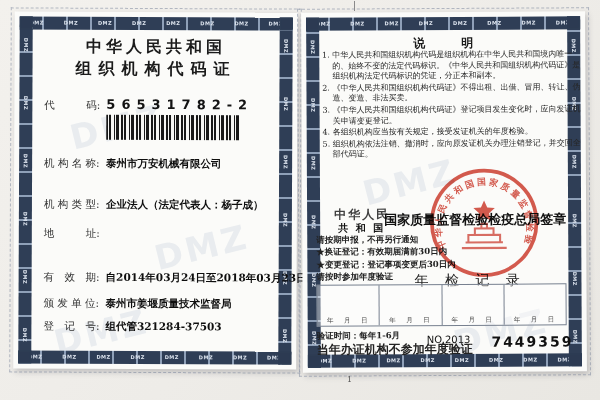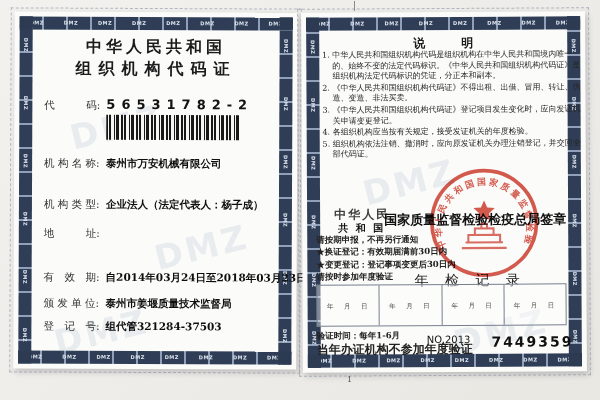--- a/index.html
+++ b/index.html
@@ -47,21 +47,21 @@
   .instructions{position:absolute;left:18px;top:38px;width:248px;margin:0;padding:0 0 0 13px;
                 font-size:8px;line-height:10.6px;color:#262626}
   .instructions li{margin-bottom:1px}
   .iss1{position:absolute;left:32px;top:194px;font-size:12px;font-weight:bold;letter-spacing:2px;color:#404040}
   .iss2{position:absolute;left:36px;top:209px;font-size:10px;font-weight:bold;letter-spacing:2px;color:#111}
   .issr{position:absolute;left:82px;top:199px;font-size:13px;font-weight:bold;color:#111;white-space:nowrap}
   .notes{position:absolute;left:14px;top:221px;font-size:8.5px;line-height:12.4px;font-weight:bold;color:#222;white-space:nowrap}
   .atitle{position:absolute;left:112px;top:260px;font-size:14px;letter-spacing:6px;color:#222;white-space:nowrap}
   .atable{position:absolute;left:14px;top:272px;width:248px;height:40px;display:flex;border:1px solid #77808f;background:rgba(255,255,255,.4)}
   .acell{flex:1;border-right:1px solid #77808f;display:flex;align-items:flex-end;justify-content:center;
-         font-size:6.5px;letter-spacing:2px;color:#444;padding-bottom:14px}
+         font-size:6.5px;letter-spacing:2px;color:#444;padding-bottom:0}
   .acell:last-child{border-right:none}
   .v1{position:absolute;left:14px;top:318px;font-size:8.5px;font-weight:bold;color:#222;white-space:nowrap}
   .v2{position:absolute;left:14px;top:329px;font-size:12px;font-weight:bold;color:#222;white-space:nowrap}
   .serial{position:absolute;left:124px;top:322px;display:flex;align-items:flex-start;color:#111}
   .sprefix{font-family:"DejaVu Sans",sans-serif;font-size:10px}
   .snum{font-family:"DejaVu Sans",sans-serif;font-size:14px;font-weight:bold;letter-spacing:2px;margin-left:21px}
   .seal{position:absolute;left:126px;top:155px;width:112px;height:112px;mix-blend-mode:multiply;opacity:.92}
   .pagenum{position:absolute;left:347px;top:375px;font-size:8px;color:#555}
   .regmark{position:absolute;left:354px;top:1px;width:1px;height:10px;background:#8a8a8a}
 </style>

